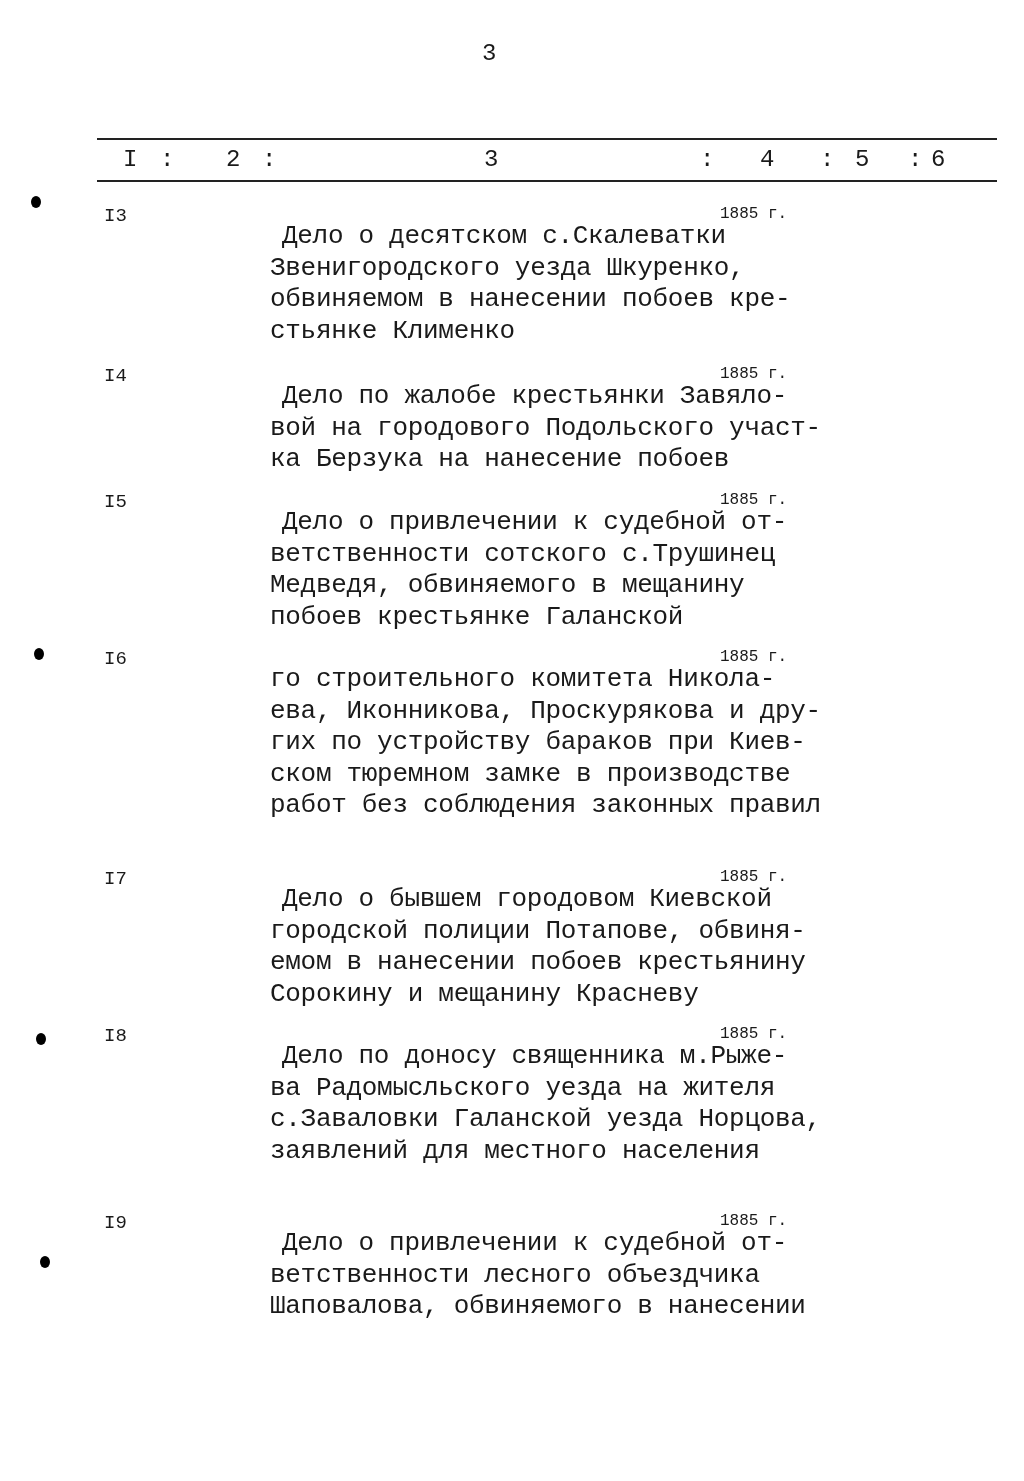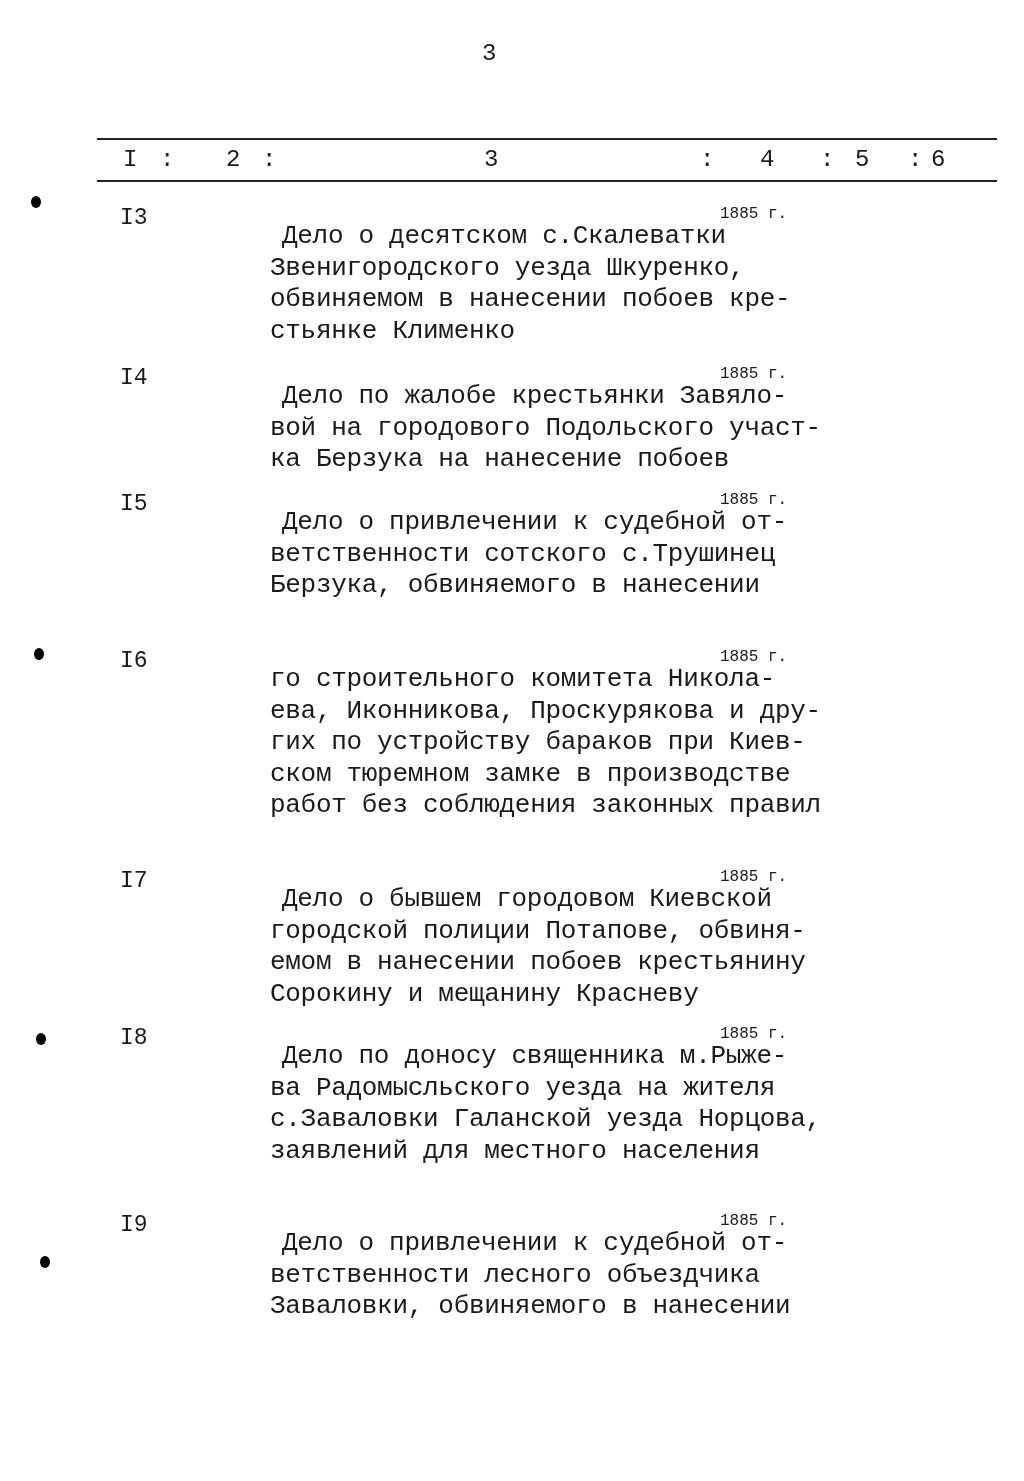--- a/index.html
+++ b/index.html
@@ -21,22 +21,22 @@
     }
     .rule.top { top: 138px; }
     .rule.bottom { top: 180px; }
     .header-row {
       position: absolute; top: 146px; left: 0; width: 1024px; height: 28px;
       font-size: 24px;
     }
     .header-row span { position: absolute; top: 0; }
     .entry { position: absolute; left: 0; width: 1024px; }
     .entry .num {
-      position: absolute; left: 120px; top: 0;
-      font-size: 23px;
+      position: absolute; left: 104px; top: 0;
+      font-size: 19px;
     }
     .entry .desc {
       position: absolute; left: 270px; top: 16px; width: 470px;
       font-size: 26px; line-height: 31.5px;
       letter-spacing: -0.3px;
     }
     .entry .desc div { white-space: nowrap; }
     .entry .desc div.first { padding-left: 12px; }
     .entry .year {
       position: absolute; left: 720px; top: 0;
@@ -91,21 +91,22 @@
       <div>ка Берзука на нанесение побоев</div>
     </div>
     <div class="year">1885 г.</div>
   </div>
 
   <div class="entry" style="top:491px">
     <div class="num">I5</div>
     <div class="desc">
       <div class="first">Дело о привлечении к судебной от-</div>
       <div>ветственности сотского с.Трушинец</div>
-      <div>Берзука, обвиняемого в нанесении</div>
+      <div>Медведя, обвиняемого в мещанину</div>
+      <div>побоев крестьянке Галанской</div>
     </div>
     <div class="year">1885 г.</div>
   </div>
 
   <div class="entry" style="top:648px">
     <div class="num">I6</div>
     <div class="desc">
       <div>го строительного комитета Никола-</div>
       <div>ева, Иконникова, Проскурякова и дру-</div>
       <div>гих по устройству бараков при Киев-</div>
@@ -135,21 +136,21 @@
       <div>заявлений для местного населения</div>
     </div>
     <div class="year">1885 г.</div>
   </div>
 
   <div class="entry" style="top:1212px">
     <div class="num">I9</div>
     <div class="desc">
       <div class="first">Дело о привлечении к судебной от-</div>
       <div>ветственности лесного объездчика</div>
-      <div>Заваловки, обвиняемого в нанесении</div>
+      <div>Шаповалова, обвиняемого в нанесении</div>
     </div>
     <div class="year">1885 г.</div>
   </div>
 
   <div class="margin-dot" style="left:31px; top:196px"></div>
   <div class="margin-dot" style="left:34px; top:648px"></div>
   <div class="margin-dot" style="left:36px; top:1033px"></div>
   <div class="margin-dot" style="left:40px; top:1256px"></div>
 
 </div>

